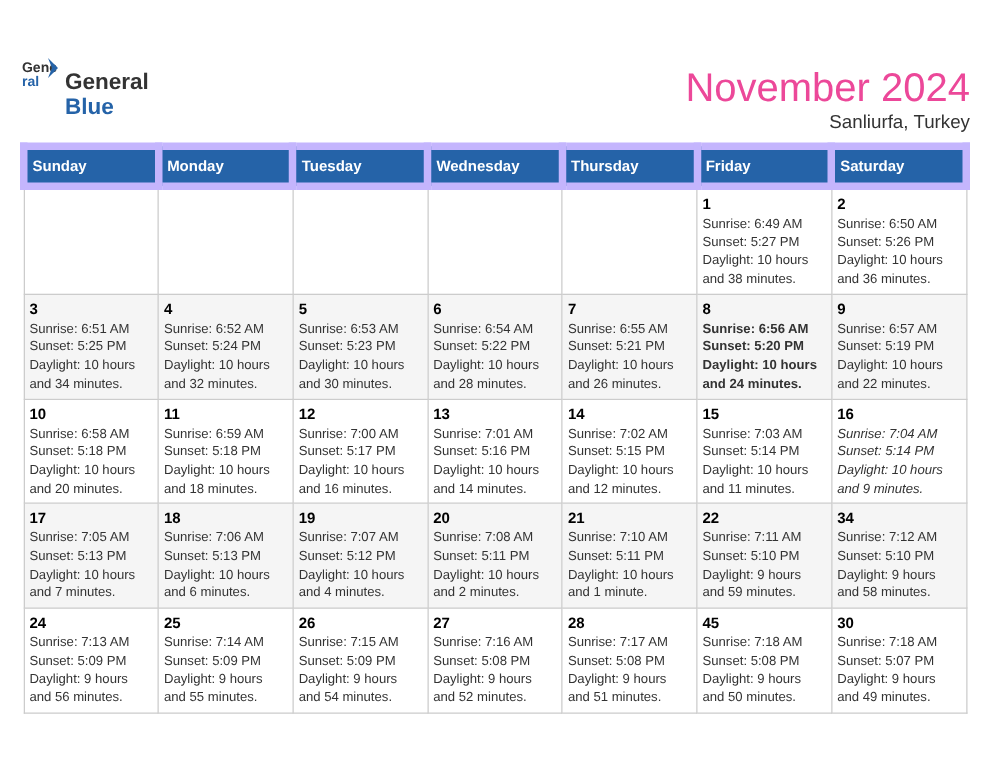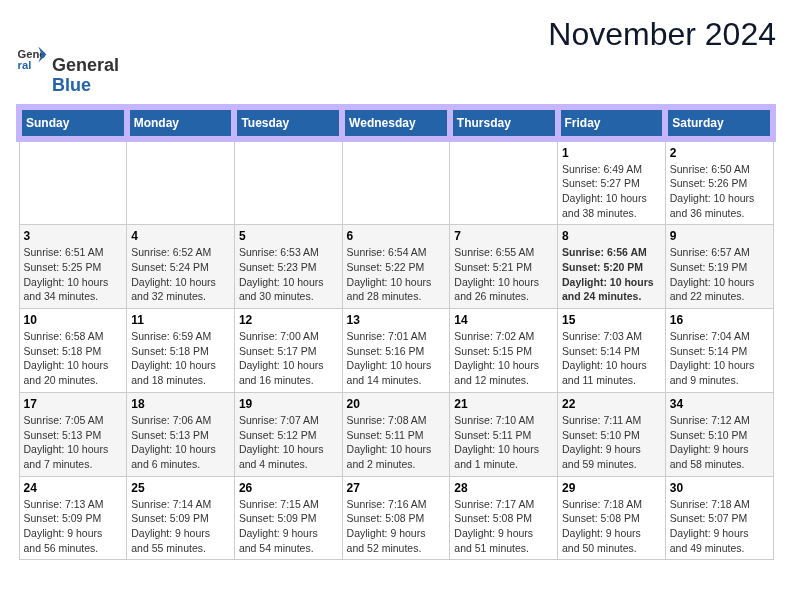--- a/index.html
+++ b/index.html
@@ -30,22 +30,23 @@
     .logo-blue { color: #2563a8; }
     .logo-icon {
       width: 32px;
       height: 32px;
     }
     .title-block {
       text-align: right;
     }
     .month-title {
       font-size: 32px;
-      color: #0f172a;
+      color: #ec4899;
       font-weight: normal;
+      margin-top: 36px;
     }
     .subtitle {
       font-size: 15px;
       color: #333;
     }
     table {
       width: 100%;
       border-collapse: collapse;
       font-size: 11px;
     }
@@ -95,20 +96,21 @@
       <polygon points="28,8 38,18 28,28 32,18" fill="#2563a8"></polygon>
       <polygon points="32,4 40,14 36,9" fill="#4a90d9"></polygon>
     </svg>
     <div class="logo-text">
       <div class="logo-general">General</div>
       <div class="logo-blue">Blue</div>
     </div>
   </div>
   <div class="title-block">
     <div class="month-title">November 2024</div>
+    <div class="subtitle">Sanliurfa, Turkey</div>
   </div>
 </div>
 
 <table>
   <thead>
     <tr>
     <th>Sunday</th>
         <th>Monday</th>
         <th>Tuesday</th>
         <th>Wednesday</th>
@@ -213,21 +215,21 @@
 Daylight: 10 hours and 12 minutes.</div>
         </td>
         <td>
           <span class="day-number">15</span>
           <div class="day-info" style="white-space: pre-line;">Sunrise: 7:03 AM
 Sunset: 5:14 PM
 Daylight: 10 hours and 11 minutes.</div>
         </td>
         <td>
           <span class="day-number">16</span>
-          <div class="day-info" style="white-space: pre-line;">Sunrise: 7:04 AM
+          <div class="day-info" style="white-space: pre-line; font-style: italic;">Sunrise: 7:04 AM
 Sunset: 5:14 PM
 Daylight: 10 hours and 9 minutes.</div>
         </td>
       </tr>
       <tr>
         <td>
           <span class="day-number">17</span>
           <div class="day-info" style="white-space: pre-line;">Sunrise: 7:05 AM
 Sunset: 5:13 PM
 Daylight: 10 hours and 7 minutes.</div>
@@ -294,21 +296,21 @@
 Sunset: 5:08 PM
 Daylight: 9 hours and 52 minutes.</div>
         </td>
         <td>
           <span class="day-number">28</span>
           <div class="day-info" style="white-space: pre-line;">Sunrise: 7:17 AM
 Sunset: 5:08 PM
 Daylight: 9 hours and 51 minutes.</div>
         </td>
         <td>
-          <span class="day-number">29</span>
+          <span class="day-number">45</span>
           <div class="day-info" style="white-space: pre-line;">Sunrise: 7:18 AM
 Sunset: 5:08 PM
 Daylight: 9 hours and 50 minutes.</div>
         </td>
         <td>
           <span class="day-number">30</span>
           <div class="day-info" style="white-space: pre-line;">Sunrise: 7:18 AM
 Sunset: 5:07 PM
 Daylight: 9 hours and 49 minutes.</div>
         </td>

